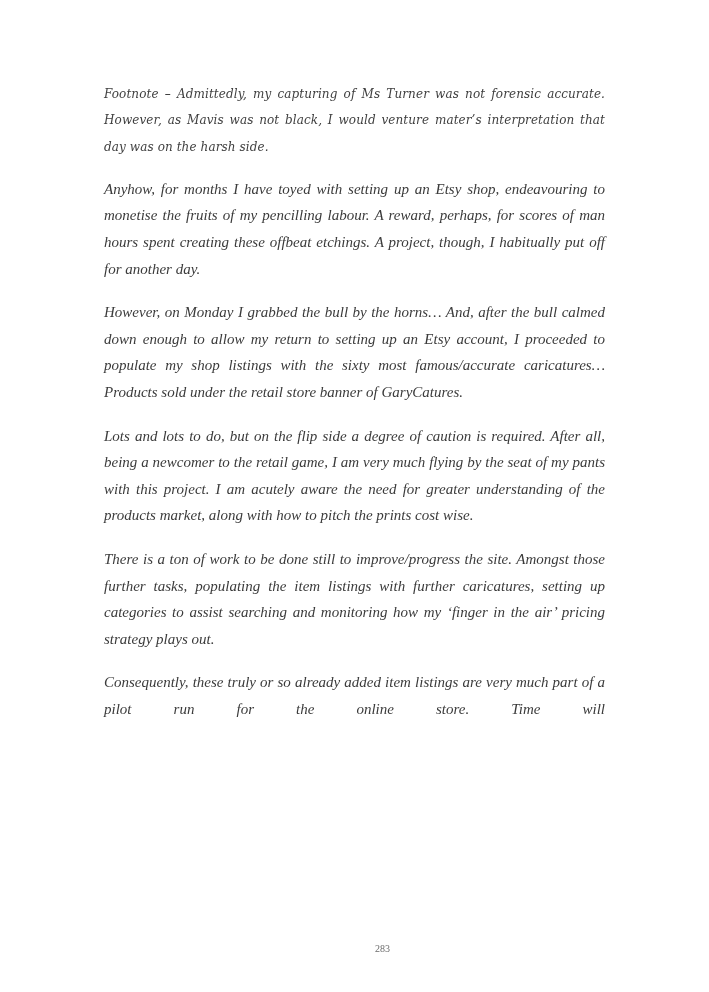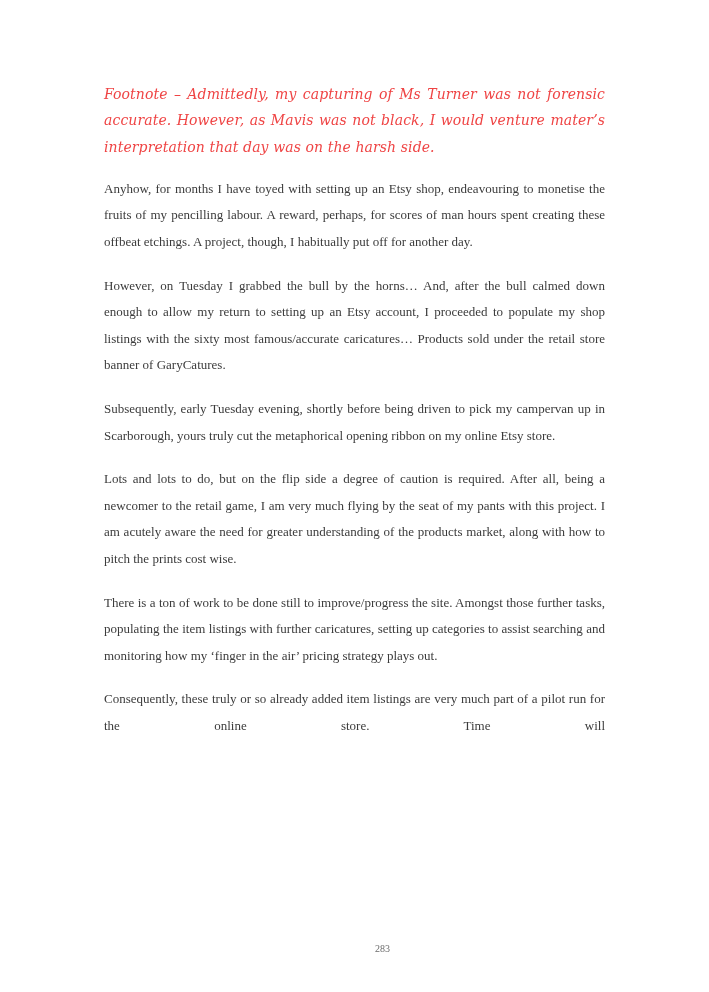--- a/index.html
+++ b/index.html
@@ -15,33 +15,34 @@
     }
     .page {
       position: absolute;
       left: 104px;
       top: 81px;
       width: 501px;
     }
     .para {
       margin: 0 0 17px 0;
       font-family: "Liberation Serif", serif;
-      font-size: 13px;
+      font-size: 15px;
       line-height: 26.6px;
       color: #3b3b3b;
       text-align: justify;
       text-align-last: left;
       hyphens: none;
+      font-style: italic;
     }
     .para.footnote {
       font-family: "DejaVu Serif", serif;
       font-style: italic;
-      font-size: 14px;
+      font-size: 12px;
       line-height: 26.3px;
-      color: #ef4444;
+      color: #404040;
       letter-spacing: 0.1px;
       margin-bottom: 16px;
     }
     .page-number {
       position: absolute;
       left: 0;
       width: 709px;
       top: 943px;
       text-align: center;
       font-family: "Liberation Serif", serif;
@@ -49,20 +50,19 @@
       color: #6a6a6a;
       margin-left: 28px;
     }
   </style>
 </head>
 <body>
 
 <div class="page">
   <p class="para footnote">Footnote – Admittedly, my capturing of Ms Turner was not forensic accurate. However, as Mavis was not black, I would venture mater’s interpretation that day was on the harsh side.</p>
   <p class="para">Anyhow, for months I have toyed with setting up an Etsy shop, endeavouring to monetise the fruits of my pencilling labour. A reward, perhaps, for scores of man hours spent creating these offbeat etchings. A project, though, I habitually put off for another day.</p>
-  <p class="para">However, on Tuesday I grabbed the bull by the horns… And, after the bull calmed down enough to allow my return to setting up an Etsy account, I proceeded to populate my shop listings with the sixty most famous/accurate caricatures… Products sold under the retail store banner of GaryCatures.</p>
-  <p class="para">Subsequently, early Tuesday evening, shortly before being driven to pick my campervan up in Scarborough, yours truly cut the metaphorical opening ribbon on my online Etsy store.</p>
+  <p class="para">However, on Monday I grabbed the bull by the horns… And, after the bull calmed down enough to allow my return to setting up an Etsy account, I proceeded to populate my shop listings with the sixty most famous/accurate caricatures… Products sold under the retail store banner of GaryCatures.</p>
   <p class="para">Lots and lots to do, but on the flip side a degree of caution is required. After all, being a newcomer to the retail game, I am very much flying by the seat of my pants with this project. I am acutely aware the need for greater understanding of the products market, along with how to pitch the prints cost wise.</p>
   <p class="para">There is a ton of work to be done still to improve/progress the site. Amongst those further tasks, populating the item listings with further caricatures, setting up categories to assist searching and monitoring how my ‘finger in the air’ pricing strategy plays out.</p>
   <p class="para" style="text-align-last: justify;">Consequently, these truly or so already added item listings are very much part of a pilot run for the online store. Time will</p>
 </div>
 
 <div class="page-number">283</div>
 
 </body></html>

